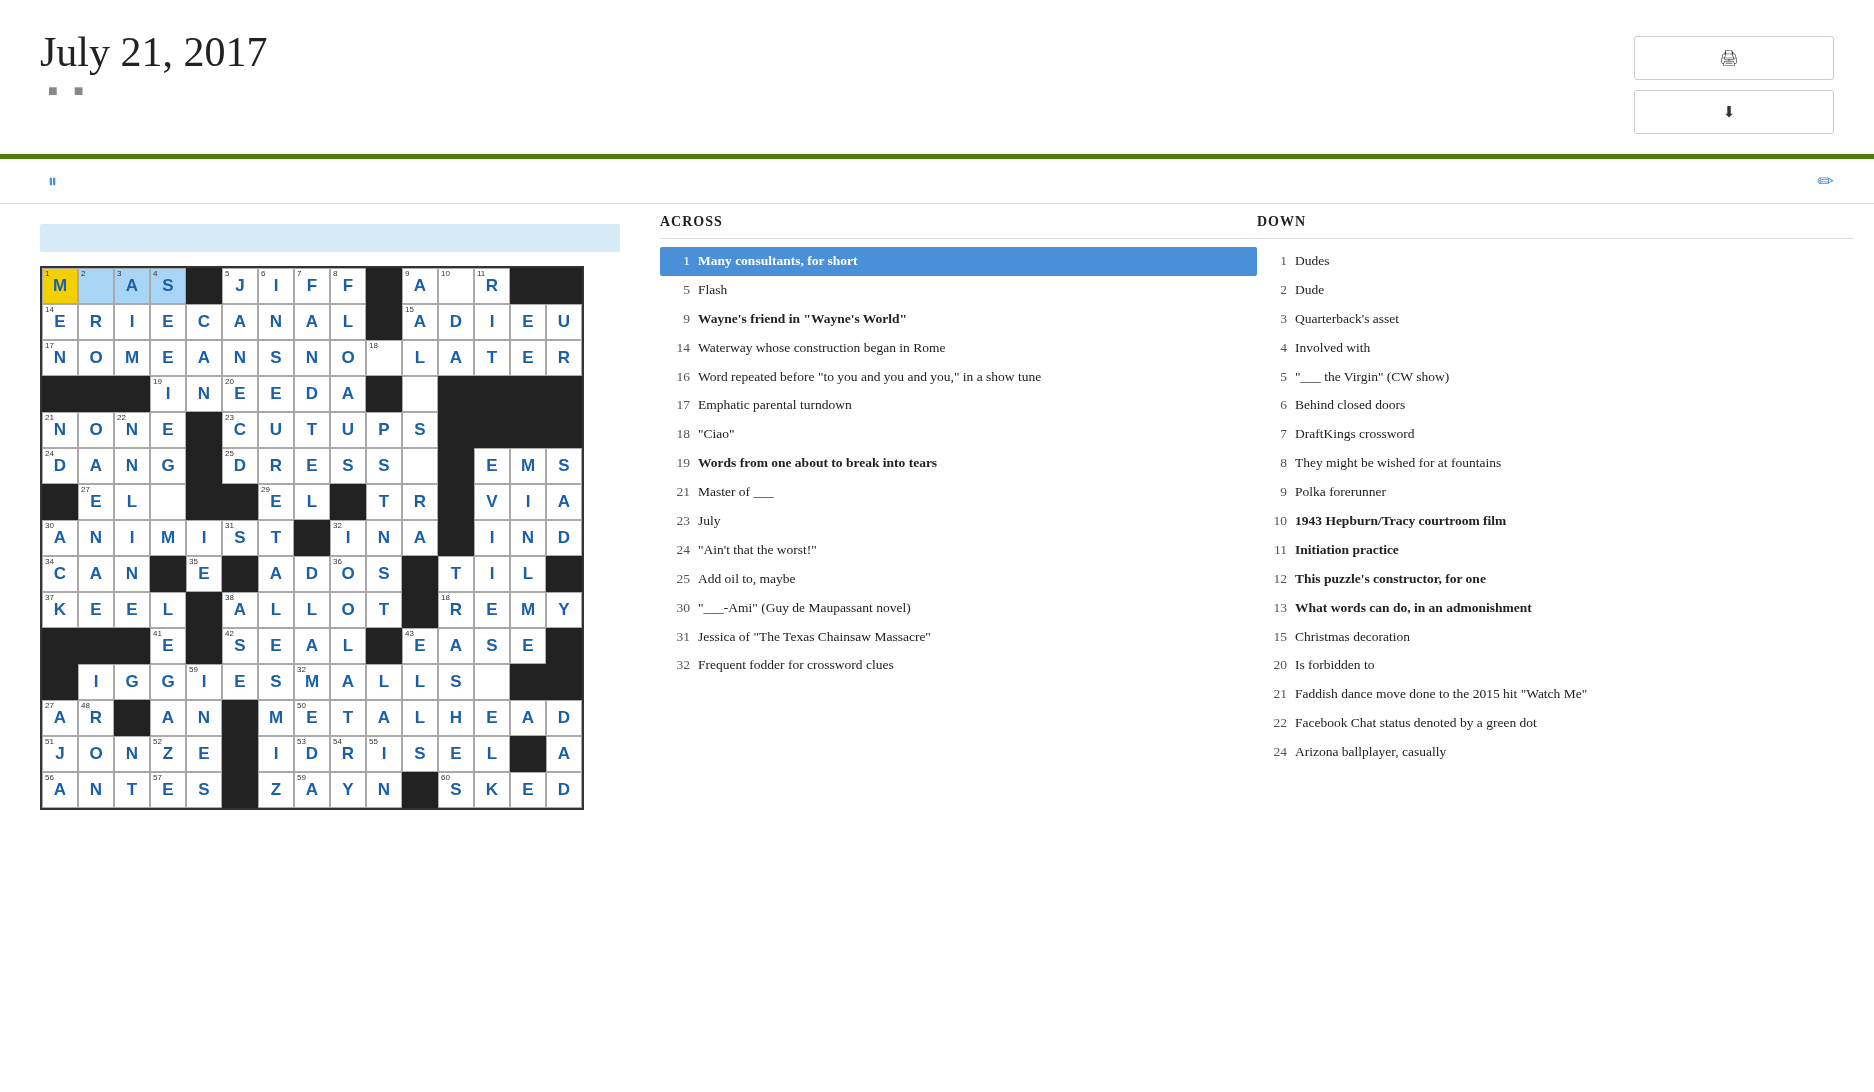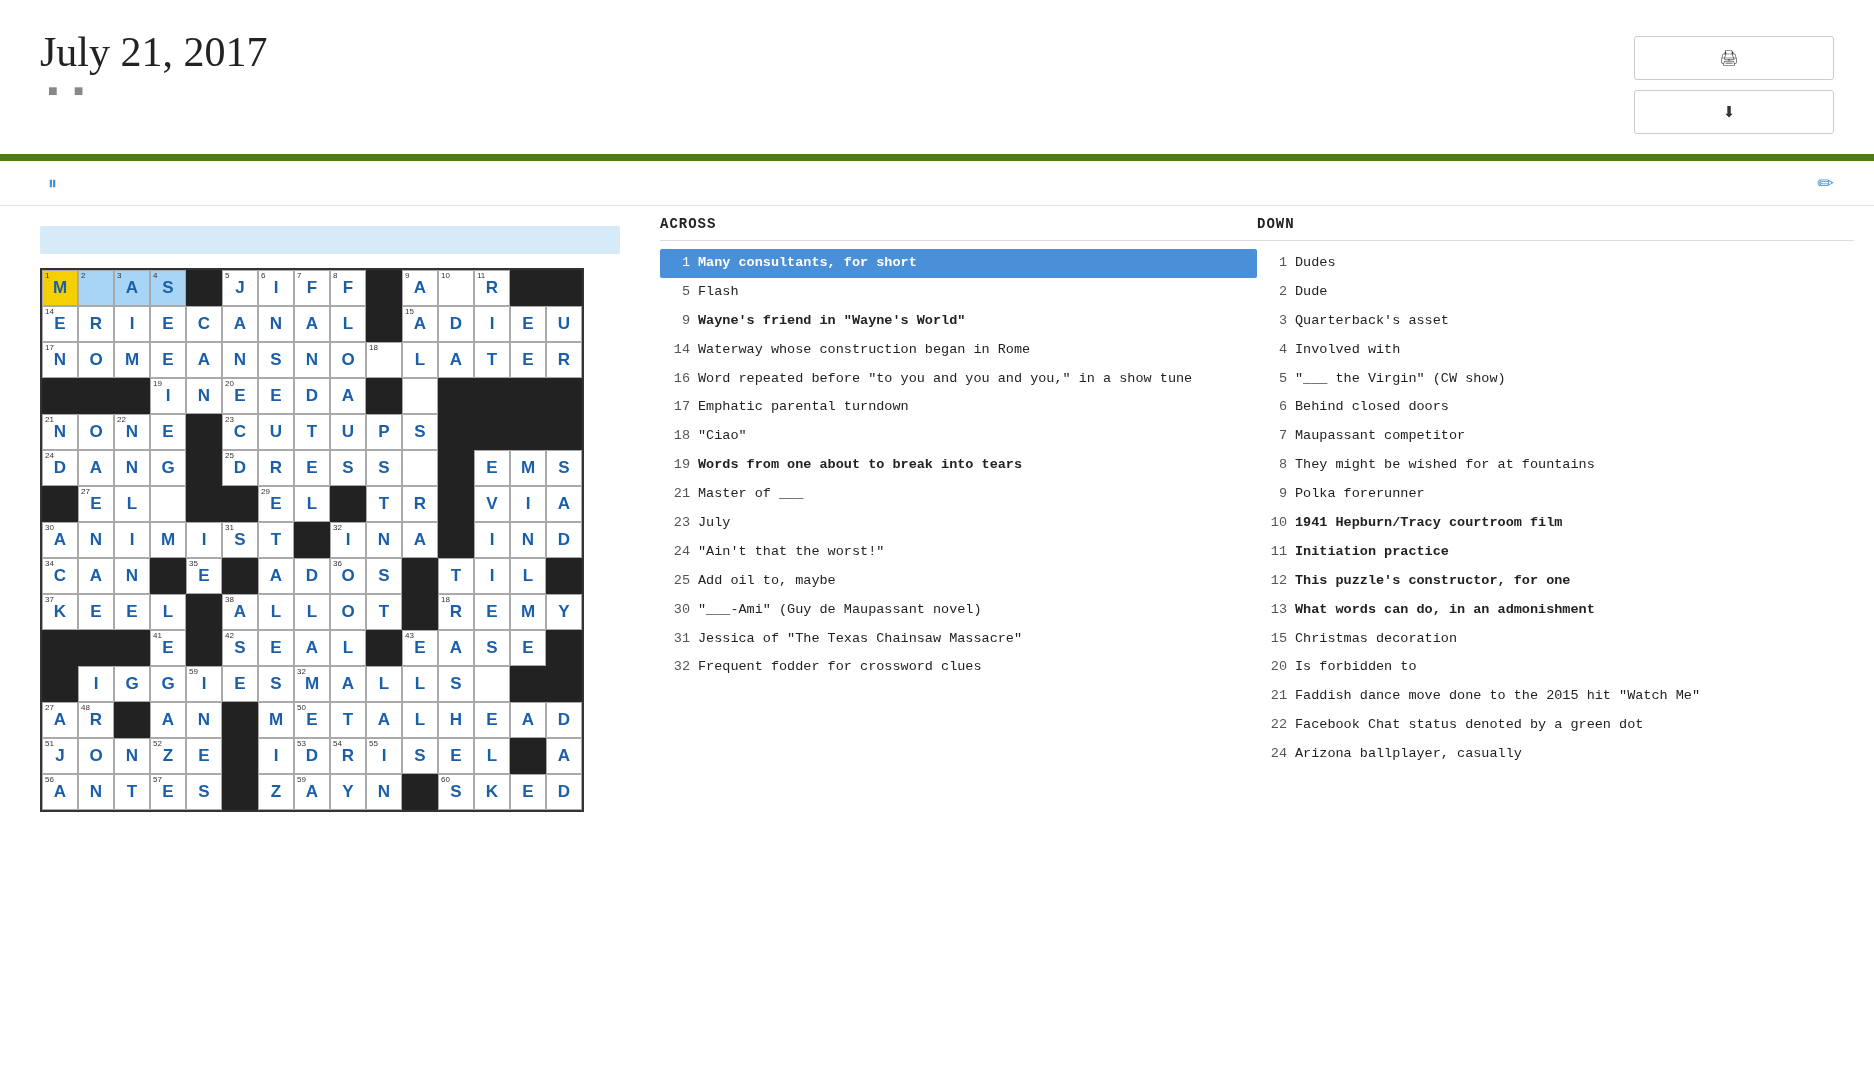--- a/index.html
+++ b/index.html
@@ -1,19 +1,19 @@
 <!DOCTYPE html>
 <html><head>
   <meta charset="utf-8">
   <style>
     * { box-sizing: border-box; margin: 0; padding: 0; }
     body { font-family: Georgia, 'Times New Roman', serif; background: #fff; color: #222; }
 
     
-    .header { display: flex; justify-content: space-between; align-items: flex-start; padding: 28px 40px 20px 40px; border-bottom: 7px solid #4d7c0f; }
+    .header { display: flex; justify-content: space-between; align-items: flex-start; padding: 28px 40px 20px 40px; border-bottom: 5px solid #4d7c0f; }
     .header-left h1 { font-size: 42px; font-weight: 400; }
     .header-left h1 span.bold { font-weight: 700; }
     .header-left .subtitle { color: #888; font-size: 13px; margin-top: 6px; display: flex; align-items: center; gap: 8px; }
     .subtitle-dot { font-size: 16px; color: #888; }
     .header-right { display: flex; flex-direction: column; gap: 10px; margin-top: 8px; }
     .header-btn { border: 1px solid #ccc; background: #fff; padding: 12px 40px; font-size: 15px; cursor: pointer; border-radius: 3px; display: flex; align-items: center; gap: 10px; min-width: 200px; justify-content: center; color: #333; }
 
     
     .toolbar { display: flex; align-items: center; padding: 10px 40px; border-bottom: 1px solid #e0e0e0; justify-content: space-between; }
     .toolbar-timer { font-size: 16px; color: #555; display: flex; align-items: center; gap: 8px; }
@@ -34,21 +34,21 @@
     .grid-container { }
     .grid { display: grid; grid-template-columns: repeat(15, 36px); grid-template-rows: repeat(15, 36px); gap: 0; border: 2px solid #333; width: fit-content; }
     .cell { width: 36px; height: 36px; border: 1px solid #aaa; position: relative; display: flex; align-items: center; justify-content: center; font-size: 16px; font-weight: 600; color: #1a5fa8; background: #fff; font-family: Arial, sans-serif; }
     .cell.black { background: #222; border-color: #222; }
     .cell.active { background: #f5d000; }
     .cell.highlighted { background: #a8d4f5; }
     .cell-number { position: absolute; top: 1px; left: 2px; font-size: 8px; font-weight: 400; color: #333; line-height: 1; }
     .cell-letter { font-size: 17px; font-weight: 700; }
 
     
-    .clues-panel { flex: 1; display: flex; padding: 10px 20px; overflow-y: auto; max-height: 820px; font-family: Liberation Mono, monospace; }
+    .clues-panel { flex: 1; display: flex; padding: 10px 20px; overflow-y: auto; max-height: 820px; }
     .clues-col { flex: 1; }
     .clues-col-title { font-size: 14px; font-weight: 700; letter-spacing: 1px; padding-bottom: 8px; border-bottom: 1px solid #ddd; margin-bottom: 8px; }
     .clue-item { display: flex; gap: 8px; padding: 5px 8px; font-size: 13.5px; line-height: 1.4; cursor: pointer; border-radius: 2px; }
     .clue-item.active { background: #4a90d9; color: #fff; }
     .clue-item.bold-clue { font-weight: 700; }
     .clue-num-col { min-width: 22px; text-align: right; flex-shrink: 0; font-weight: 400; color: #555; }
     .clue-item.active .clue-num-col { color: #fff; }
     .clue-text-col { flex: 1; }
   </style>
 </head>
@@ -815,33 +815,33 @@
           <div class="clue-item">
             <span class="clue-num-col">5</span>
             <span class="clue-text-col">"___ the Virgin" (CW show)</span>
           </div>
           <div class="clue-item">
             <span class="clue-num-col">6</span>
             <span class="clue-text-col">Behind closed doors</span>
           </div>
           <div class="clue-item">
             <span class="clue-num-col">7</span>
-            <span class="clue-text-col">Maupassant competitor</span>
+            <span class="clue-text-col">DraftKings crossword</span>
           </div>
           <div class="clue-item">
             <span class="clue-num-col">8</span>
             <span class="clue-text-col">They might be wished for at fountains</span>
           </div>
           <div class="clue-item">
             <span class="clue-num-col">9</span>
             <span class="clue-text-col">Polka forerunner</span>
           </div>
           <div class="clue-item bold-clue">
             <span class="clue-num-col">10</span>
-            <span class="clue-text-col">1941 Hepburn/Tracy courtroom film</span>
+            <span class="clue-text-col">1943 Hepburn/Tracy courtroom film</span>
           </div>
           <div class="clue-item bold-clue">
             <span class="clue-num-col">11</span>
             <span class="clue-text-col">Initiation practice</span>
           </div>
           <div class="clue-item bold-clue">
             <span class="clue-num-col">12</span>
             <span class="clue-text-col">This puzzle's constructor, for one</span>
           </div>
           <div class="clue-item bold-clue">

